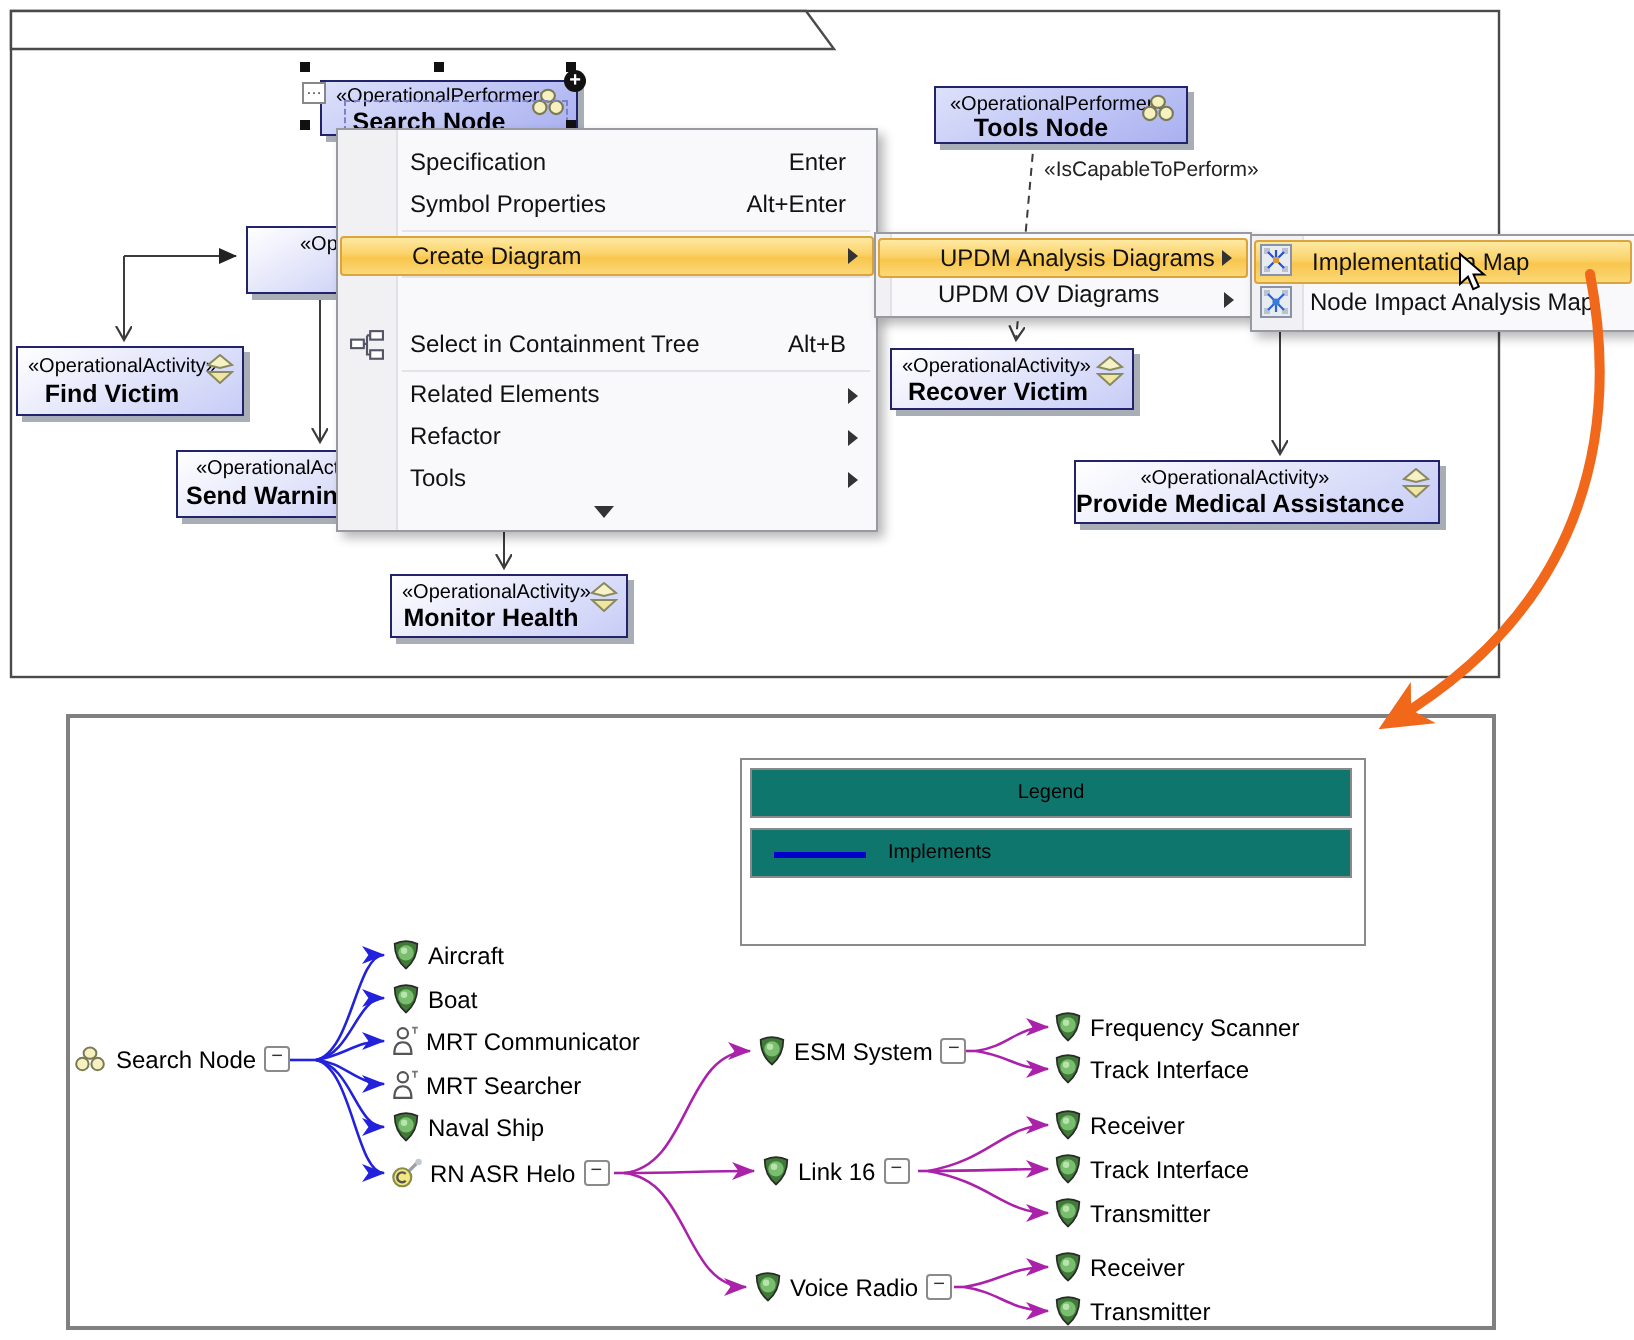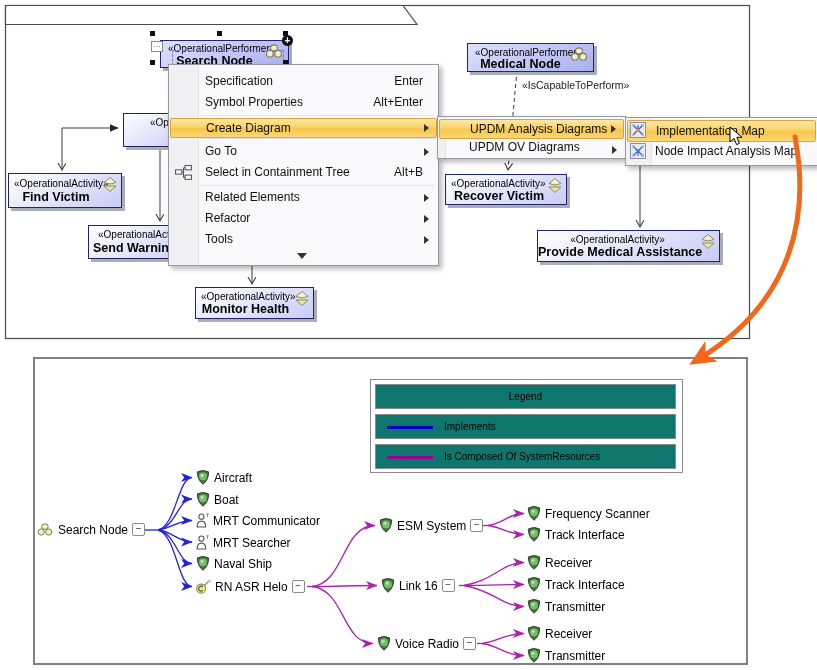--- a/index.html
+++ b/index.html
@@ -126,21 +126,21 @@
   <div class="handle" style="left:150px;top:31px;z-index:3"></div>
   <div class="handle" style="left:217px;top:31px;z-index:3"></div>
   <div class="handle" style="left:283px;top:31px;z-index:3"></div>
   <div class="handle" style="left:150px;top:60px;z-index:3"></div>
   <div class="handle" style="left:283px;top:60px;z-index:3"></div>
   <div class="plus-badge" style="left:282px;top:35px;z-index:4">+</div>
   <div class="dots-handle" style="left:151px;top:41px;z-index:4">…</div>
 
   <div class="node-box performer-fill" style="left:467px;top:43px;width:125px;height:27px;z-index:2">
     <div class="stereo abs" style="left:7px;top:3px">«OperationalPerformer»</div>
-    <div class="node-name abs" style="left:0;right:20px;top:13px">Medical Node</div>
+    <div class="node-name abs" style="left:0;right:20px;top:13px">Tools Node</div>
     <svg class="corner-icon" width="20" height="14" viewBox="0 0 18 13">
       <ellipse cx="9" cy="3.6" rx="3.2" ry="2.8" fill="#f6f1bf" stroke="#7a7a55"></ellipse>
       <circle cx="5.2" cy="9" r="3.1" fill="#f6f1bf" stroke="#7a7a55"></circle>
       <circle cx="12.8" cy="9" r="3.1" fill="#f6f1bf" stroke="#7a7a55"></circle>
     </svg>
   </div>
   <div class="edge-label" style="left:522px;top:79px;z-index:2">«IsCapableToPerform»</div>
 
   <div class="node-box activity-fill" style="left:8px;top:173px;width:112px;height:33px;z-index:2">
     <div class="stereo abs" style="left:5px;top:4px">«OperationalActivity»</div>
@@ -192,24 +192,20 @@
     <div class="mi" style="top:6px">
       <span>Specification</span>
       <span class="shortcut">Enter</span>
     </div>
     <div class="msep" style="top:50px"></div>
     <div class="mi hl" style="top:53px;left:1px;right:1px;height:18px;line-height:18px;padding-left:35px">
       <span>Create Diagram</span>
       <span class="sub-arrow"></span>
     </div>
     <div class="msep" style="top:73px"></div>
-    <div class="mi" style="top:76px">
-      <span>Go To</span>
-      <span class="sub-arrow"></span>
-    </div>
     <div class="mi" style="top:97px">
       <span>Select in Containment Tree</span>
       <span class="shortcut">Alt+B</span>
     </div>
     <svg class="abs" style="left:6px;top:100px" width="17" height="16" viewBox="0 0 16 15">
       <rect x="0.5" y="4.5" width="6" height="4" fill="#fff" stroke="#556"></rect>
       <rect x="9.5" y="0.5" width="6" height="4" fill="#fff" stroke="#556"></rect>
       <rect x="9.5" y="9.5" width="6" height="4" fill="#fff" stroke="#556"></rect>
       <path d="M6.5,6.5 H8 M8,2.5 H9.5 M8,2.5 V11.5 H9.5" fill="none" stroke="#556"></path>
     </svg>
@@ -269,24 +265,20 @@
     </svg>
   </div>
 
   <div class="lg-outer" style="left:370px;top:379px;width:311px;height:92px;z-index:2"></div>
   <div class="lg-row" style="left:375px;top:384px;width:299px;height:23px;line-height:23px;text-align:center;z-index:2">
     <span>Legend</span>
   </div>
   <div class="lg-row" style="left:375px;top:414px;width:299px;height:23px;line-height:23px;z-index:2">
     <span class="lg-line" style="background:#0000cc"></span>
     <span style="position:absolute;left:68px">Implements</span>
-  </div>
-  <div class="lg-row" style="left:375px;top:444px;width:299px;height:23px;line-height:23px;z-index:2">
-    <span class="lg-line" style="background:#990099"></span>
-    <span style="position:absolute;left:68px">Is Composed Of SystemResources</span>
   </div>
 
   <div class="trow" style="left:36px;top:521px;z-index:2">
     <svg width="18" height="13" viewBox="0 0 18 13">
       <ellipse cx="9" cy="3.6" rx="3.2" ry="2.8" fill="#f6f1bf" stroke="#7a7a55"></ellipse>
       <circle cx="5.2" cy="9" r="3.1" fill="#f6f1bf" stroke="#7a7a55"></circle>
       <circle cx="12.8" cy="9" r="3.1" fill="#f6f1bf" stroke="#7a7a55"></circle>
     </svg>
     <span>Search Node</span>
     <span class="collapse">−</span>

